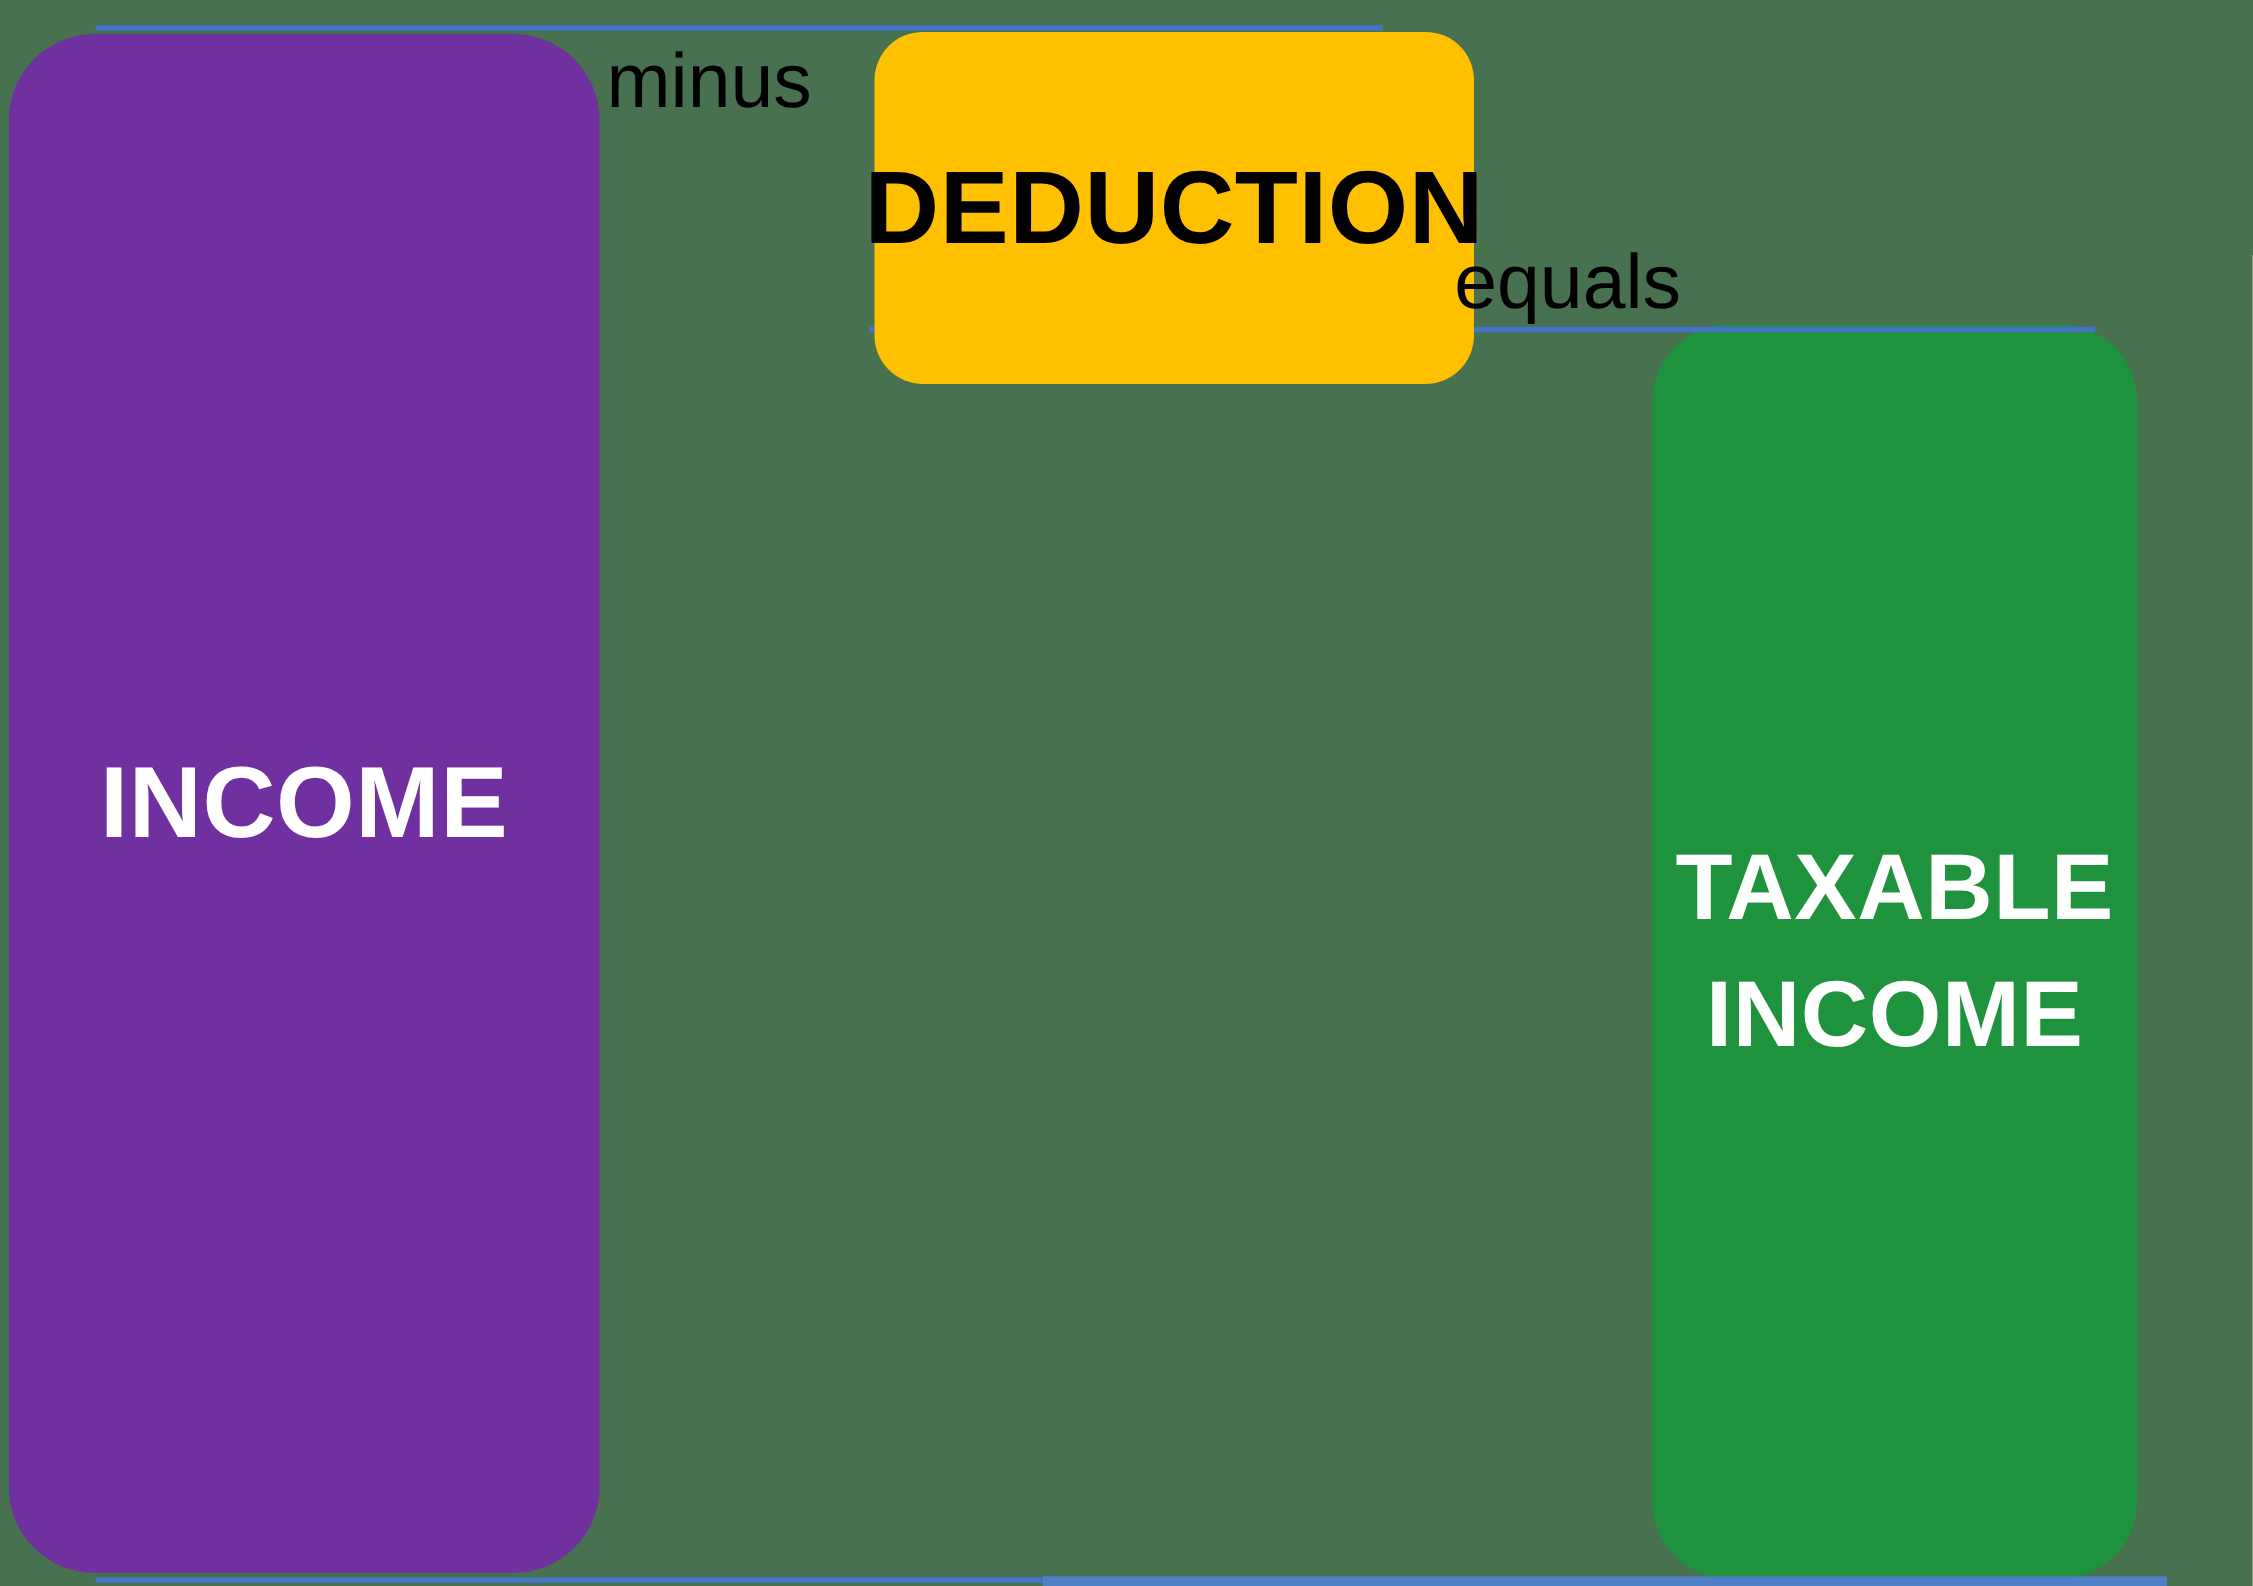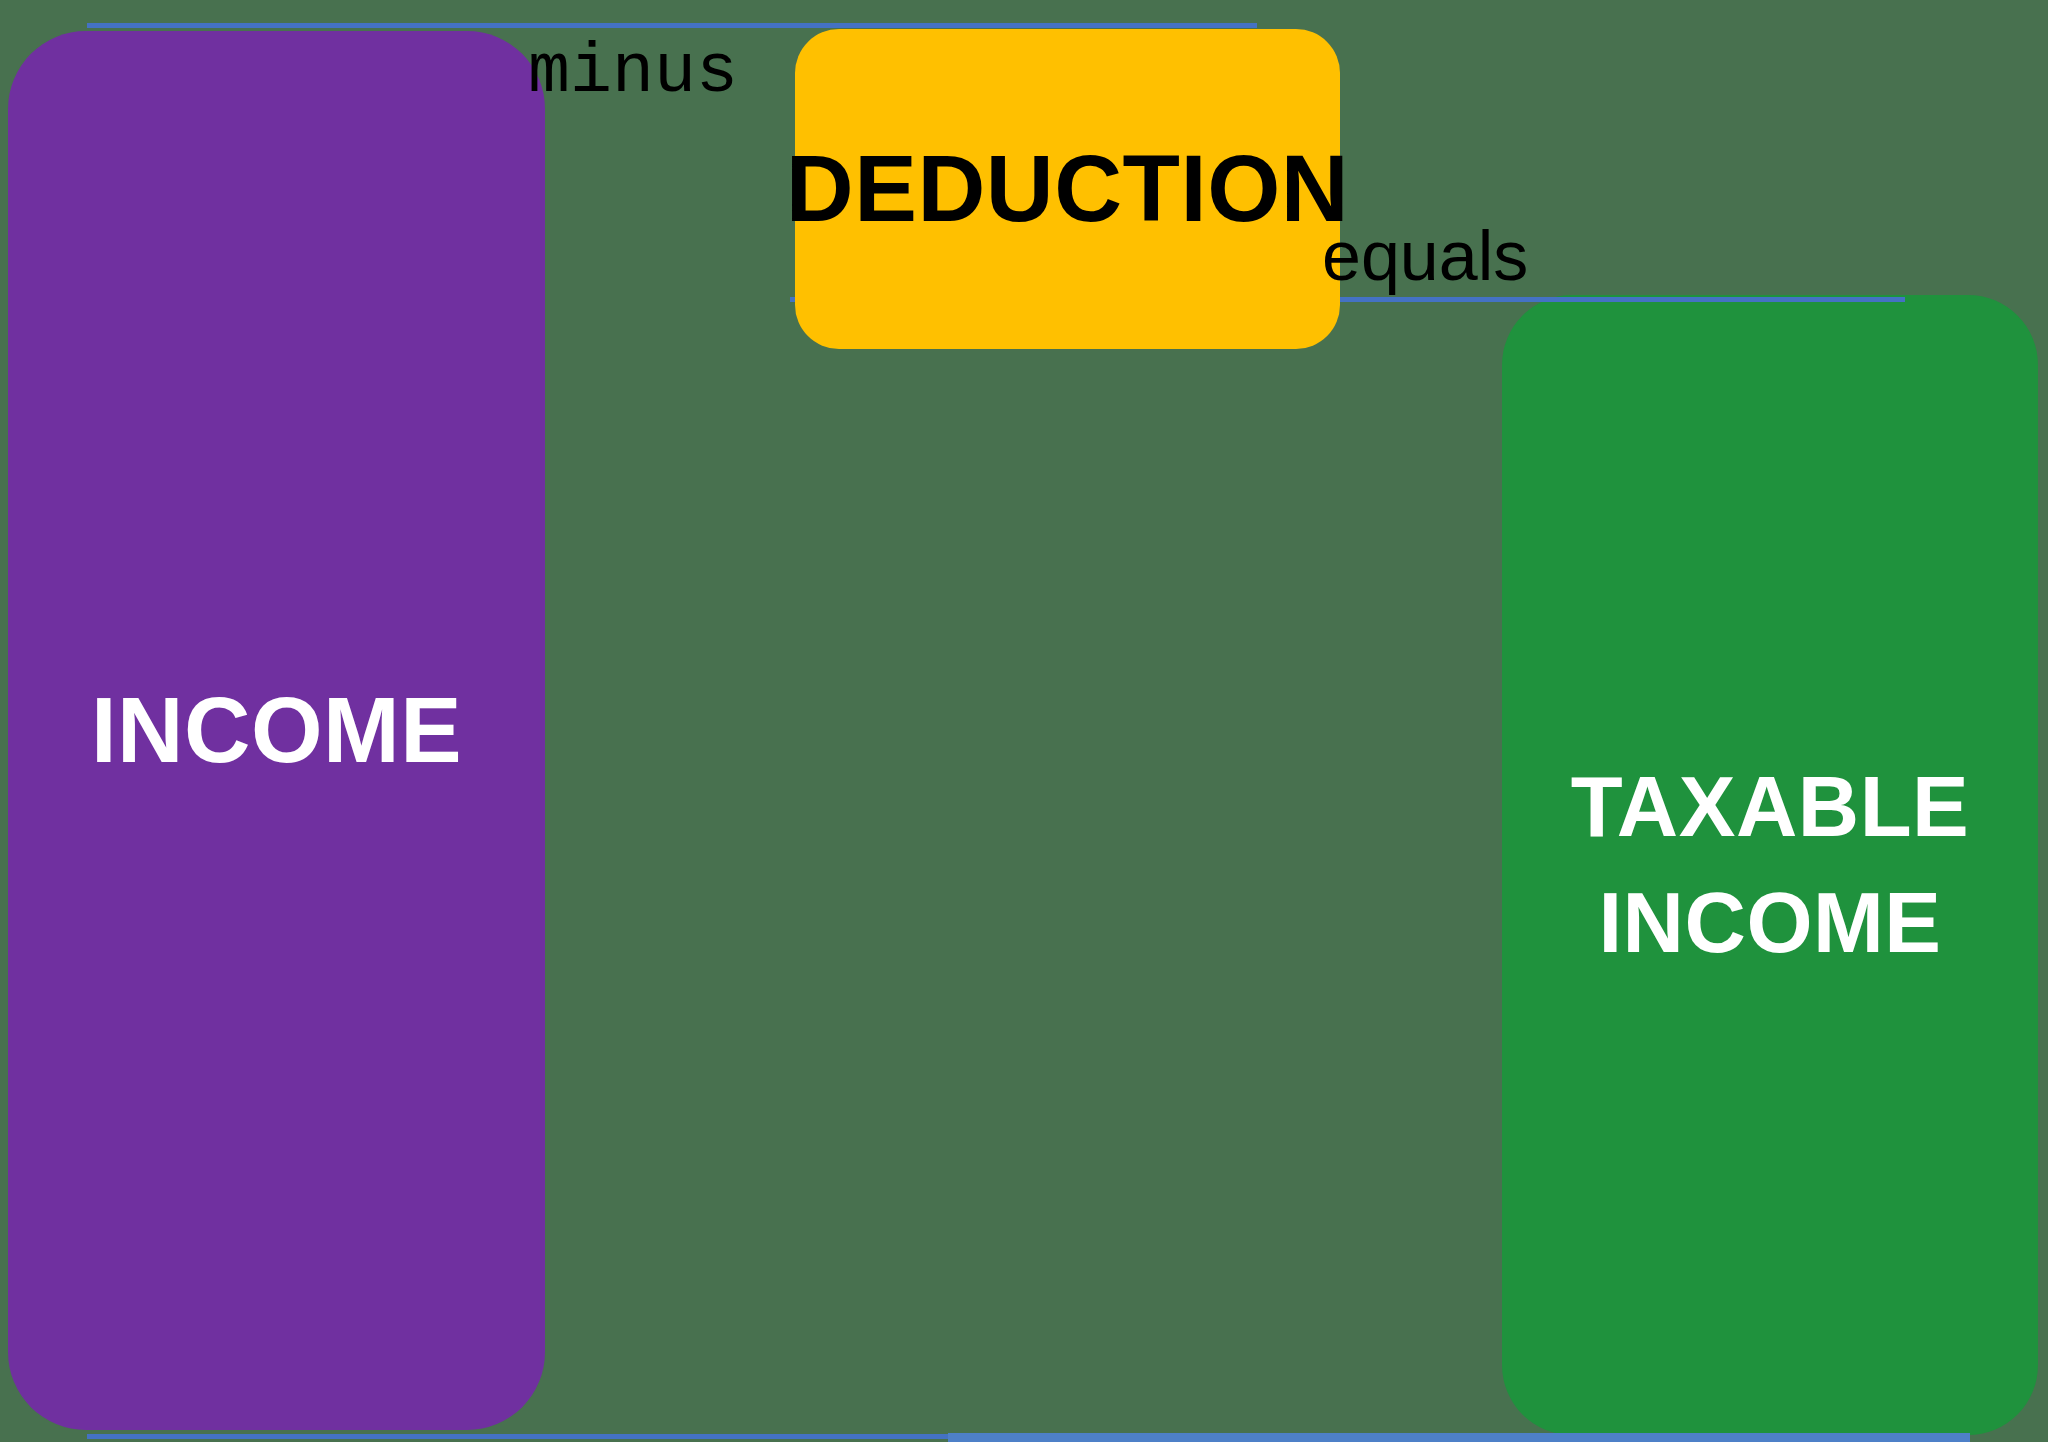--- a/index.html
+++ b/index.html
@@ -39,40 +39,39 @@
     top: 29px;
     width: 545px;
     height: 320px;
     border-radius: 44px;
     font-size: 94px;
     z-index: 4;
   }
   .box-taxable {
     left: 1502px;
     top: 295px;
-    width: 536px;
+    width: 441px;
     height: 1140px;
     border-radius: 70px;
     flex-direction: column;
     font-size: 85px;
     line-height: 1.36;
     z-index: 1;
   }
   .op-label {
     position: absolute;
     font-size: 70px;
     line-height: 1;
     z-index: 5;
   }
   .op-minus {
     left: 430px;
     top: 38px;
     width: 308px;
     text-align: right;
-    font-family: Liberation Mono, monospace;
   }
   .op-equals {
     left: 1322px;
     top: 192px;
     text-align: left;
     margin-top: 29px;
   }
   .divider {
     position: absolute;
     z-index: 2;

